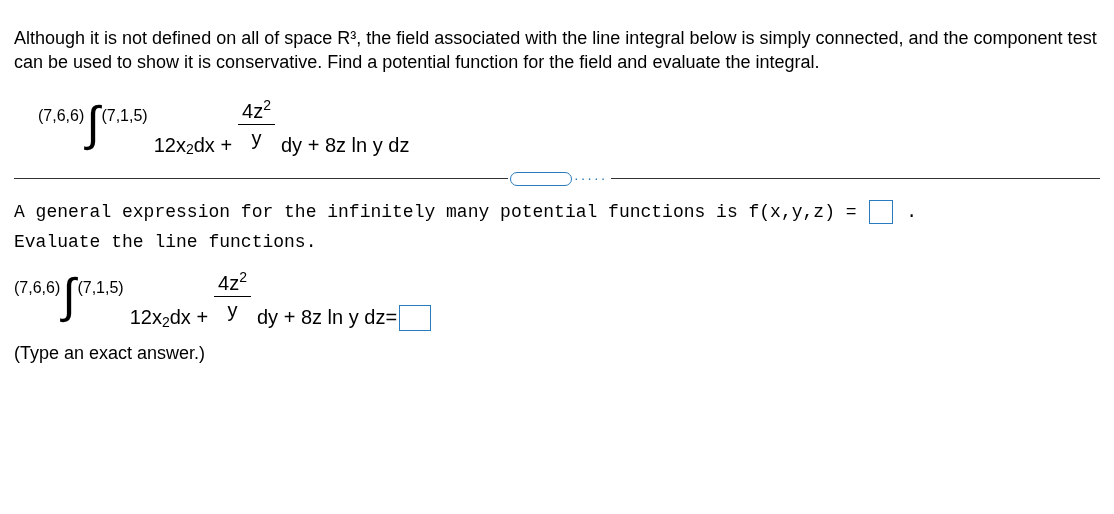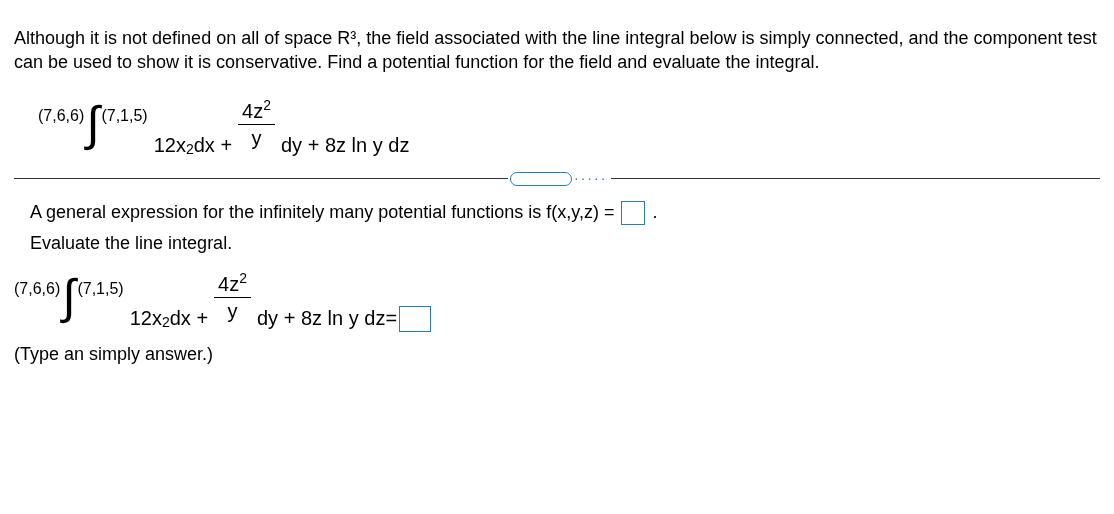--- a/index.html
+++ b/index.html
@@ -69,21 +69,21 @@
     color:#2a7bbd; letter-spacing:2px; font-size:14px;
   }
   .answer-box {
     display:inline-block;
     width:22px; height:22px;
     border:1.5px solid #2a7bbd;
     vertical-align:middle;
     margin:0 2px;
   }
   .answer-box.wide { width:30px; height:24px; }
-  .line { margin: 6px 16px; }
+  .line { margin: 6px 0; font-family: Liberation Mono, monospace; }
   .hint { font-size:18px; }
   .tight-integral { margin-left:0; }
 </style>
 </head>
 <body>
 
 <div class="problem-statement">
   <span>Although it is not defined on all of space R³, the field associated with the line integral below is simply connected, and the component test can be used to show it is conservative. Find a potential function for the field and evaluate the integral.</span>
 </div>
 
@@ -115,21 +115,21 @@
   </div>
   <div class="hr-right"></div>
 </div>
 
 <div class="line">
   <span>A general expression for the infinitely many potential functions is f(x,y,z) = </span>
   <span class="answer-box"></span>
   <span>.</span>
 </div>
 
-<div class="line">Evaluate the line integral.</div>
+<div class="line">Evaluate the line functions.</div>
 
 <div class="integral-block tight-integral">
   <div class="int-col">
     <span>(7,6,6)</span>
     <div class="int-sym-wrap">
       <span class="int-sym">∫</span>
     </div>
     <span>(7,1,5)</span>
   </div>
   <div class="integrand">
@@ -139,13 +139,13 @@
     <span class="frac">
       <span class="num"><span>4z</span><sup>2</sup></span>
       <span class="den">y</span>
     </span>
     <span> dy + 8z ln y dz</span>
     <span> = </span>
     <span class="answer-box wide"></span>
   </div>
 </div>
 
-<div class="hint">(Type an simply answer.)</div>
+<div class="hint">(Type an exact answer.)</div>
 
 </body></html>

